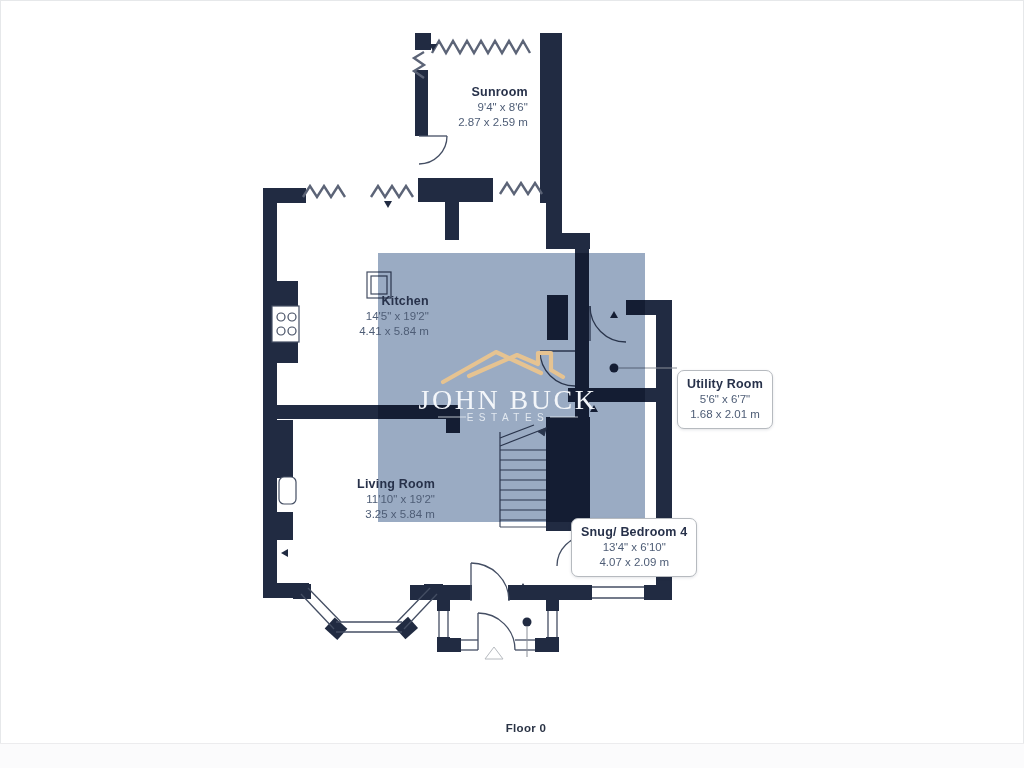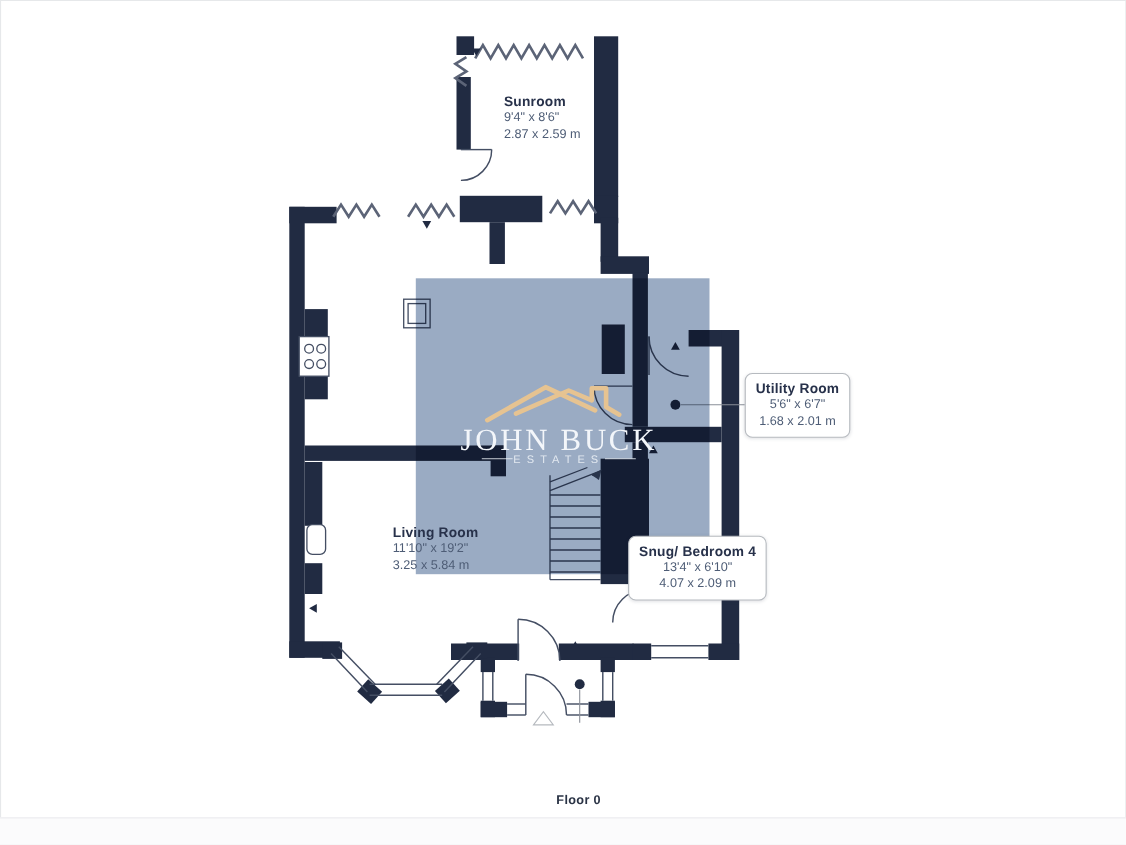--- a/index.html
+++ b/index.html
@@ -2,27 +2,27 @@
 <html><head>
 <meta charset="utf-8">
 <style>
   html,body{margin:0;padding:0;background:#fff;}
   #canvas{
     position:relative;width:1024px;height:768px;background:#ffffff;
     font-family:"Liberation Sans", sans-serif;overflow:hidden;
     box-shadow:inset 0 0 0 1px #e6e8ea;
   }
   #plan-svg{position:absolute;left:0;top:0;}
-  .room-label{position:absolute;text-align:left;transform:translateX(-50%);
+  .room-label{position:absolute;text-align:right;transform:translateX(-50%);
     color:#273147;line-height:1.28;white-space:nowrap;}
   .room-name{font-weight:bold;font-size:12.5px;letter-spacing:.2px;color:#27314a;}
   .room-dims{font-size:11.5px;color:#4e5d76;}
   .callout{position:absolute;background:#ffffff;border:1px solid #b6babf;border-radius:7px;
     padding:5px 9px 6px;text-align:center;line-height:1.3;white-space:nowrap;
-    box-shadow:0 1px 3px rgba(40,50,70,.13);}
+    box-shadow:0 1px 3px rgba(40,50,70,.13);margin-top:31px;}
   .callout .room-name{font-size:12.5px;}
   .callout .room-dims{font-size:11.5px;}
   #floor-label{position:absolute;transform:translateX(-50%);font-size:11.5px;
     font-weight:bold;color:#2a3345;letter-spacing:.3px;}
   #bottom-edge{position:absolute;left:0;top:743px;width:1024px;height:25px;
     background:#fbfbfc;border-top:1px solid #ececee;}
 </style>
 </head>
 <body>
 
@@ -203,20 +203,25 @@
       <text x="508" y="421" text-anchor="middle" fill="#eef3f8" fill-opacity=".85" font-family="Liberation Sans, sans-serif" font-size="10" letter-spacing="5.5">ESTATES</text>
     </g>
   </svg>
 
   <div class="room-label" style="left:493px;top:84px;">
     <div class="room-name">Sunroom</div>
     <div class="room-dims">9'4" x 8'6"</div>
     <div class="room-dims">2.87 x 2.59 m</div>
   </div>
 
+  <div class="room-label" style="left:394px;top:293px;">
+    <div class="room-name">Kitchen</div>
+    <div class="room-dims">14'5" x 19'2"</div>
+    <div class="room-dims">4.41 x 5.84 m</div>
+  </div>
 
   <div class="room-label" style="left:396px;top:476px;">
     <div class="room-name">Living Room</div>
     <div class="room-dims">11'10" x 19'2"</div>
     <div class="room-dims">3.25 x 5.84 m</div>
   </div>
 
   <div class="callout" style="left:677px;top:339px;">
     <div class="room-name">Utility Room</div>
     <div class="room-dims">5'6" x 6'7"</div>

